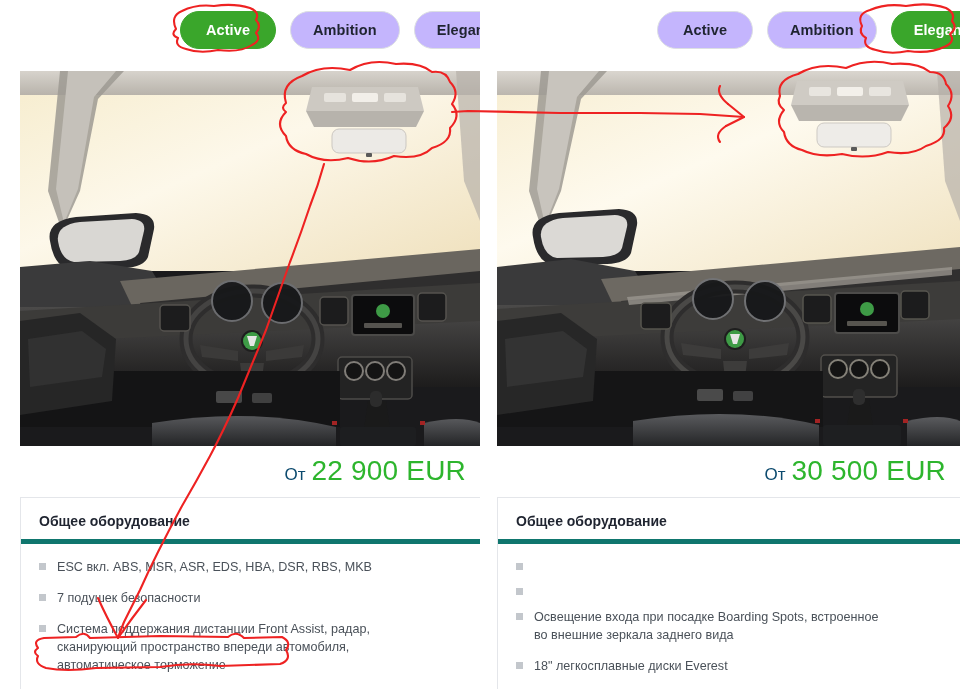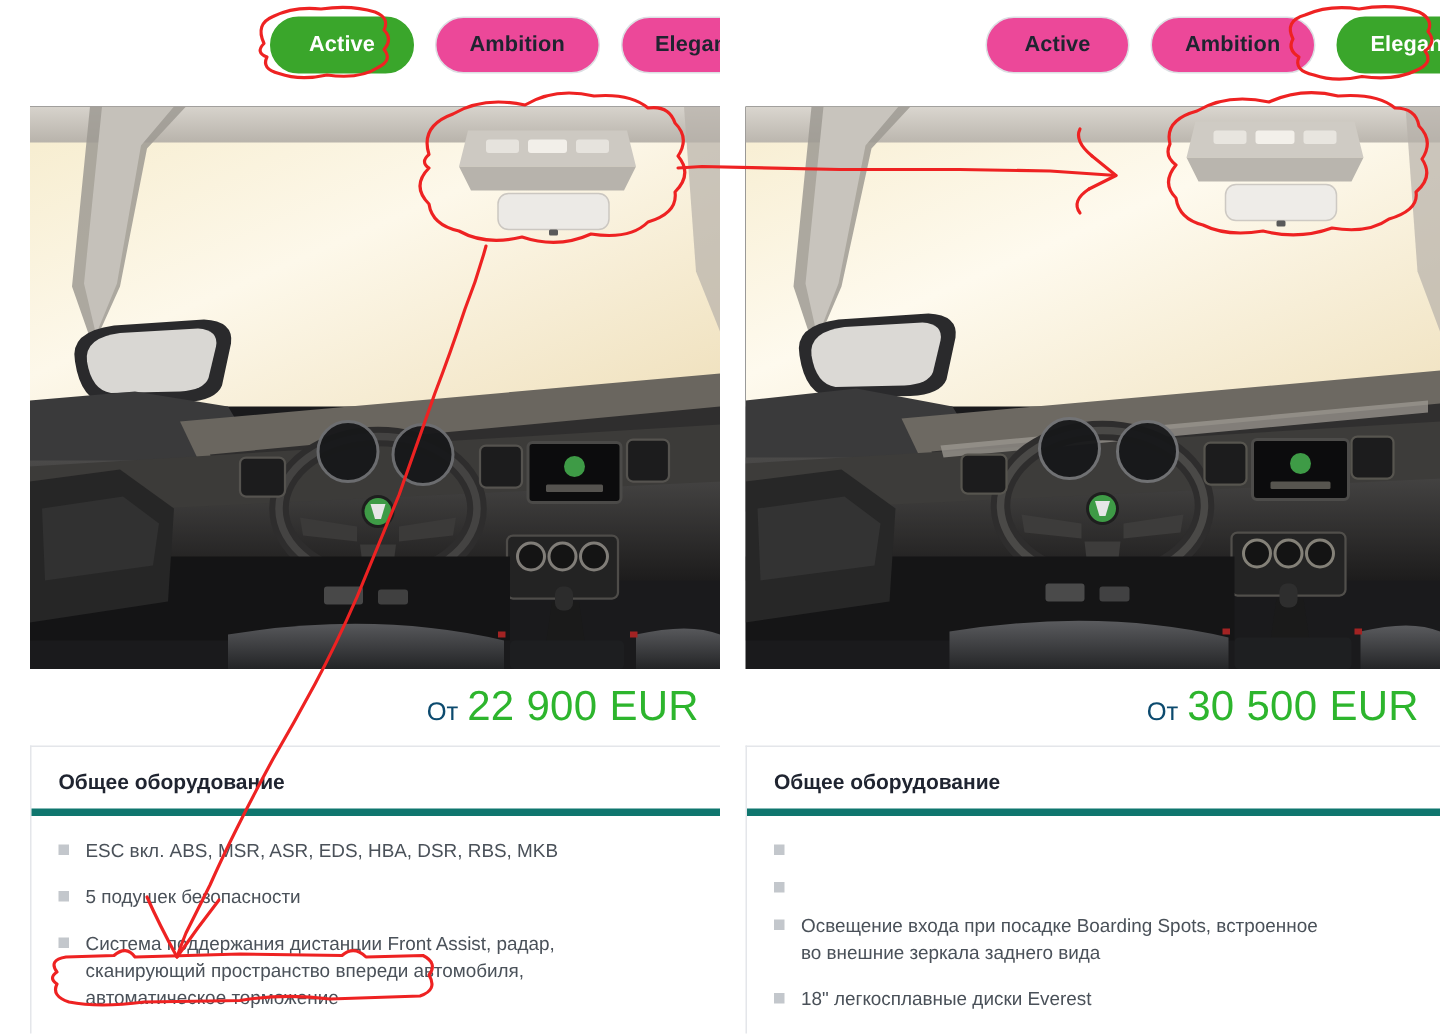--- a/index.html
+++ b/index.html
@@ -19,21 +19,21 @@
 
   
   .pill-row { position: absolute; top: 11px; display: flex; gap: 14px; }
   .panel-left .pill-row  { left: 180px; }
   .panel-right .pill-row { left: 177px; }
 
   .pill {
     height: 38px; min-width: 96px; padding: 0 22px;
     border-radius: 19px;
     border: 1px solid #dcdfe3;
-    background: #ec4899;
+    background: #c4b5fd;
     color: #1f2430;
     font-size: 14.5px; font-weight: 700;
     letter-spacing: .1px;
     display: flex; align-items: center; justify-content: center;
     white-space: nowrap;
     cursor: pointer;
   }
   .pill.is-active {
     background: #3aa62b;
     border-color: #3aa62b;
@@ -220,21 +220,21 @@
     <div class="spec-table">
       <div class="spec-col spec-col-main">
         <div class="spec-head">Общее оборудование</div>
         <div class="spec-body">
           <div class="spec-item">
             <span class="spec-bullet"></span>
             <span class="spec-text">ESC вкл. ABS, MSR, ASR, EDS, HBA, DSR, RBS, MKB</span>
           </div>
           <div class="spec-item">
             <span class="spec-bullet"></span>
-            <span class="spec-text">5 подушек безопасности</span>
+            <span class="spec-text">7 подушек безопасности</span>
           </div>
           <div class="spec-item">
             <span class="spec-bullet"></span>
             <span class="spec-text">Система поддержания дистанции Front Assist, радар,
 сканирующий пространство впереди автомобиля,
 автоматическое торможение</span>
           </div>
           <div class="spec-item">
 
             <span class="spec-text">Система распознавания пешеходов</span>

